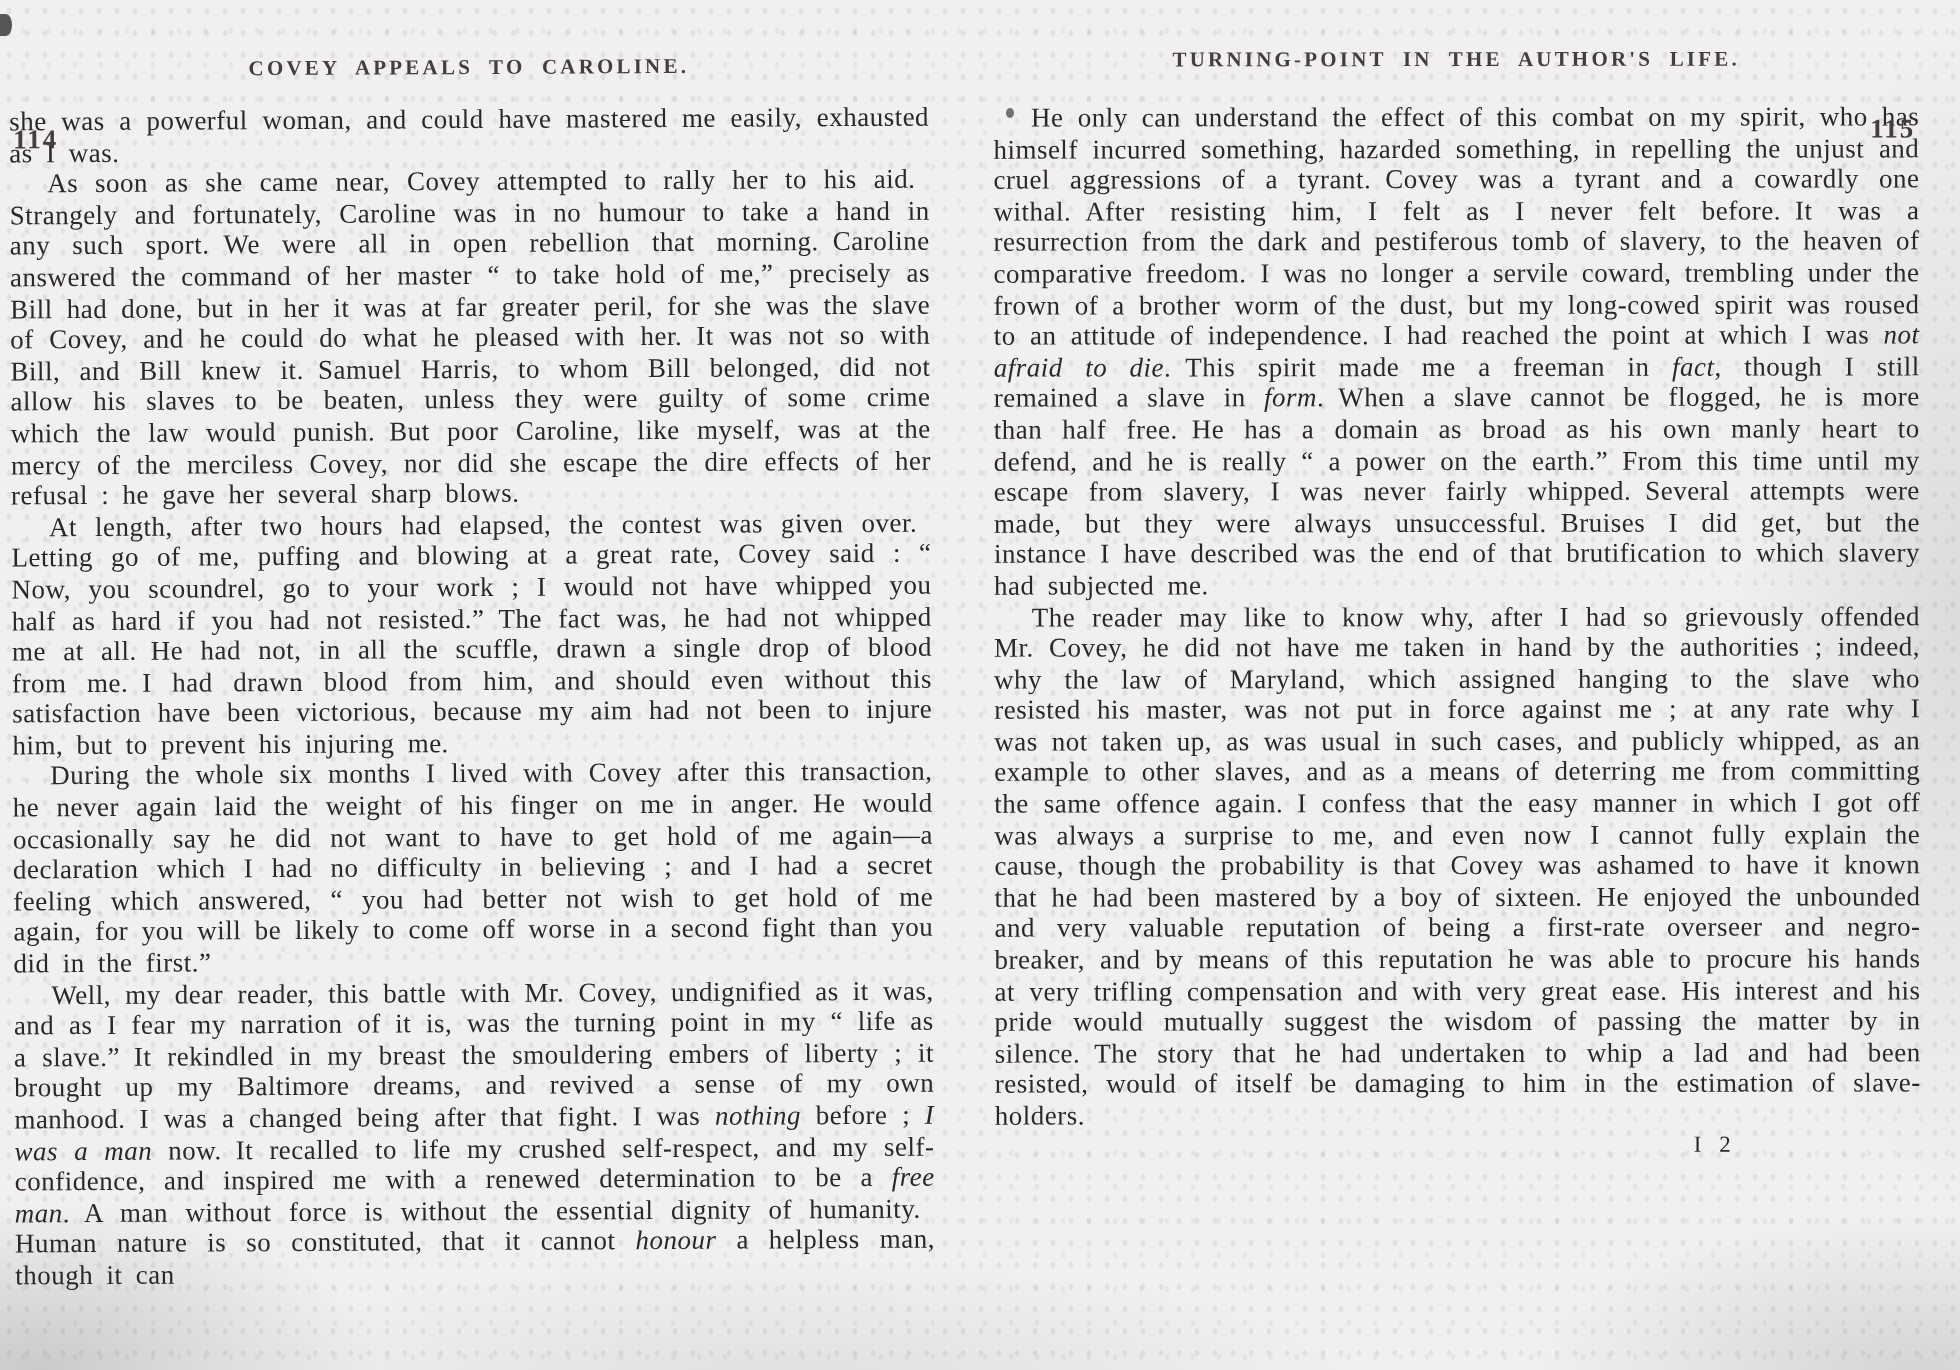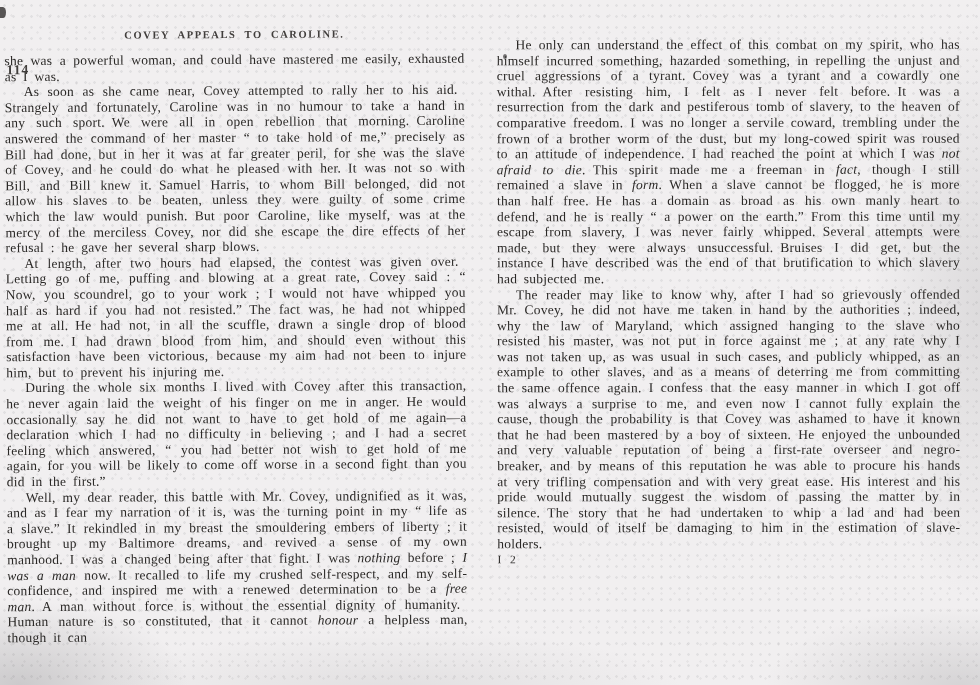--- a/index.html
+++ b/index.html
@@ -47,21 +47,21 @@
   .page-body{
     margin-top:10px;
     font-size:13.5px;line-height:15.6px;
     text-align:justify;
     word-spacing:3px;letter-spacing:0.25px;
   }
   .page-right .page-body{margin-top:13px;}
   .page-body p{margin:0;text-indent:1.4em;}
   .page-body p.flush{text-indent:0;}
   .signature{
-    text-align:left;margin:1px 92px 0 0;
+    text-align:right;margin:1px 92px 0 0;
     font-size:11.5px;letter-spacing:3px;color:var(--ink);
   }
   .ink-speck{position:absolute;background:#3c3a3a;pointer-events:none;}
   .speck-corner{left:0;top:7px;width:6px;height:11px;border-radius:0 70% 70% 0;opacity:.85;}
   .speck-gutter{left:503px;top:54px;width:4px;height:5px;border-radius:50%;opacity:.7;}
 </style>
 </head>
 <body>
 
 <div class="scan">
@@ -77,20 +77,24 @@
     <div class="page-body">
         <p class="flush">she was a powerful woman, and could have mastered me easily, exhausted as I was.</p>
         <p>As soon as she came near, Covey attempted to rally her to his aid. Strangely and fortunately, Caroline was in no humour to take a hand in any such sport. We were all in open rebellion that morning. Caroline answered the command of her master “ to take hold of me,” precisely as Bill had done, but in her it was at far greater peril, for she was the slave of Covey, and he could do what he pleased with her. It was not so with Bill, and Bill knew it. Samuel Harris, to whom Bill belonged, did not allow his slaves to be beaten, unless they were guilty of some crime which the law would punish. But poor Caroline, like myself, was at the mercy of the merciless Covey, nor did she escape the dire effects of her refusal : he gave her several sharp blows.</p>
         <p>At length, after two hours had elapsed, the contest was given over. Letting go of me, puffing and blowing at a great rate, Covey said : “ Now, you scoundrel, go to your work ; I would not have whipped you half as hard if you had not resisted.” The fact was, he had not whipped me at all. He had not, in all the scuffle, drawn a single drop of blood from me. I had drawn blood from him, and should even without this satisfaction have been victorious, because my aim had not been to injure him, but to prevent his injuring me.</p>
         <p>During the whole six months I lived with Covey after this transaction, he never again laid the weight of his finger on me in anger. He would occasionally say he did not want to have to get hold of me again—a declaration which I had no difficulty in believing ; and I had a secret feeling which answered, “ you had better not wish to get hold of me again, for you will be likely to come off worse in a second fight than you did in the first.”</p>
         <p>Well, my dear reader, this battle with Mr. Covey, undignified as it was, and as I fear my narration of it is, was the turning point in my “ life as a slave.” It rekindled in my breast the smouldering embers of liberty ; it brought up my Baltimore dreams, and revived a sense of my own manhood. I was a changed being after that fight. I was <i>nothing</i> before ; <i>I was a man</i> now. It recalled to life my crushed self-respect, and my self-confidence, and inspired me with a renewed determination to be a <i>free man</i>. A man without force is without the essential dignity of humanity. Human nature is so constituted, that it cannot <i>honour</i> a helpless man, though it can</p>
       </div>
   </div>
 
   <div class="page page-right">
+    <div class="page-header">
+      <span class="running-title">TURNING-POINT IN THE AUTHOR'S LIFE.</span>
+      <span class="page-number num-right">115</span>
+    </div>
     <div class="page-body">
         <p>He only can understand the effect of this combat on my spirit, who has himself incurred something, hazarded something, in repelling the unjust and cruel aggressions of a tyrant. Covey was a tyrant and a cowardly one withal. After resisting him, I felt as I never felt before. It was a resurrection from the dark and pestiferous tomb of slavery, to the heaven of comparative freedom. I was no longer a servile coward, trembling under the frown of a brother worm of the dust, but my long-cowed spirit was roused to an attitude of independence. I had reached the point at which I was <i>not afraid to die</i>. This spirit made me a freeman in <i>fact</i>, though I still remained a slave in <i>form</i>. When a slave cannot be flogged, he is more than half free. He has a domain as broad as his own manly heart to defend, and he is really “ a power on the earth.” From this time until my escape from slavery, I was never fairly whipped. Several attempts were made, but they were always unsuccessful. Bruises I did get, but the instance I have described was the end of that brutification to which slavery had subjected me.</p>
         <p>The reader may like to know why, after I had so grievously offended Mr. Covey, he did not have me taken in hand by the authorities ; indeed, why the law of Maryland, which assigned hanging to the slave who resisted his master, was not put in force against me ; at any rate why I was not taken up, as was usual in such cases, and publicly whipped, as an example to other slaves, and as a means of deterring me from committing the same offence again. I confess that the easy manner in which I got off was always a surprise to me, and even now I cannot fully explain the cause, though the probability is that Covey was ashamed to have it known that he had been mastered by a boy of sixteen. He enjoyed the unbounded and very valuable reputation of being a first-rate overseer and negro-breaker, and by means of this reputation he was able to procure his hands at very trifling compensation and with very great ease. His interest and his pride would mutually suggest the wisdom of passing the matter by in silence. The story that he had undertaken to whip a lad and had been resisted, would of itself be damaging to him in the estimation of slave-holders.</p>
       </div>
     <div class="signature">I 2</div>
   </div>
 
 </div>
 
 </body></html>

